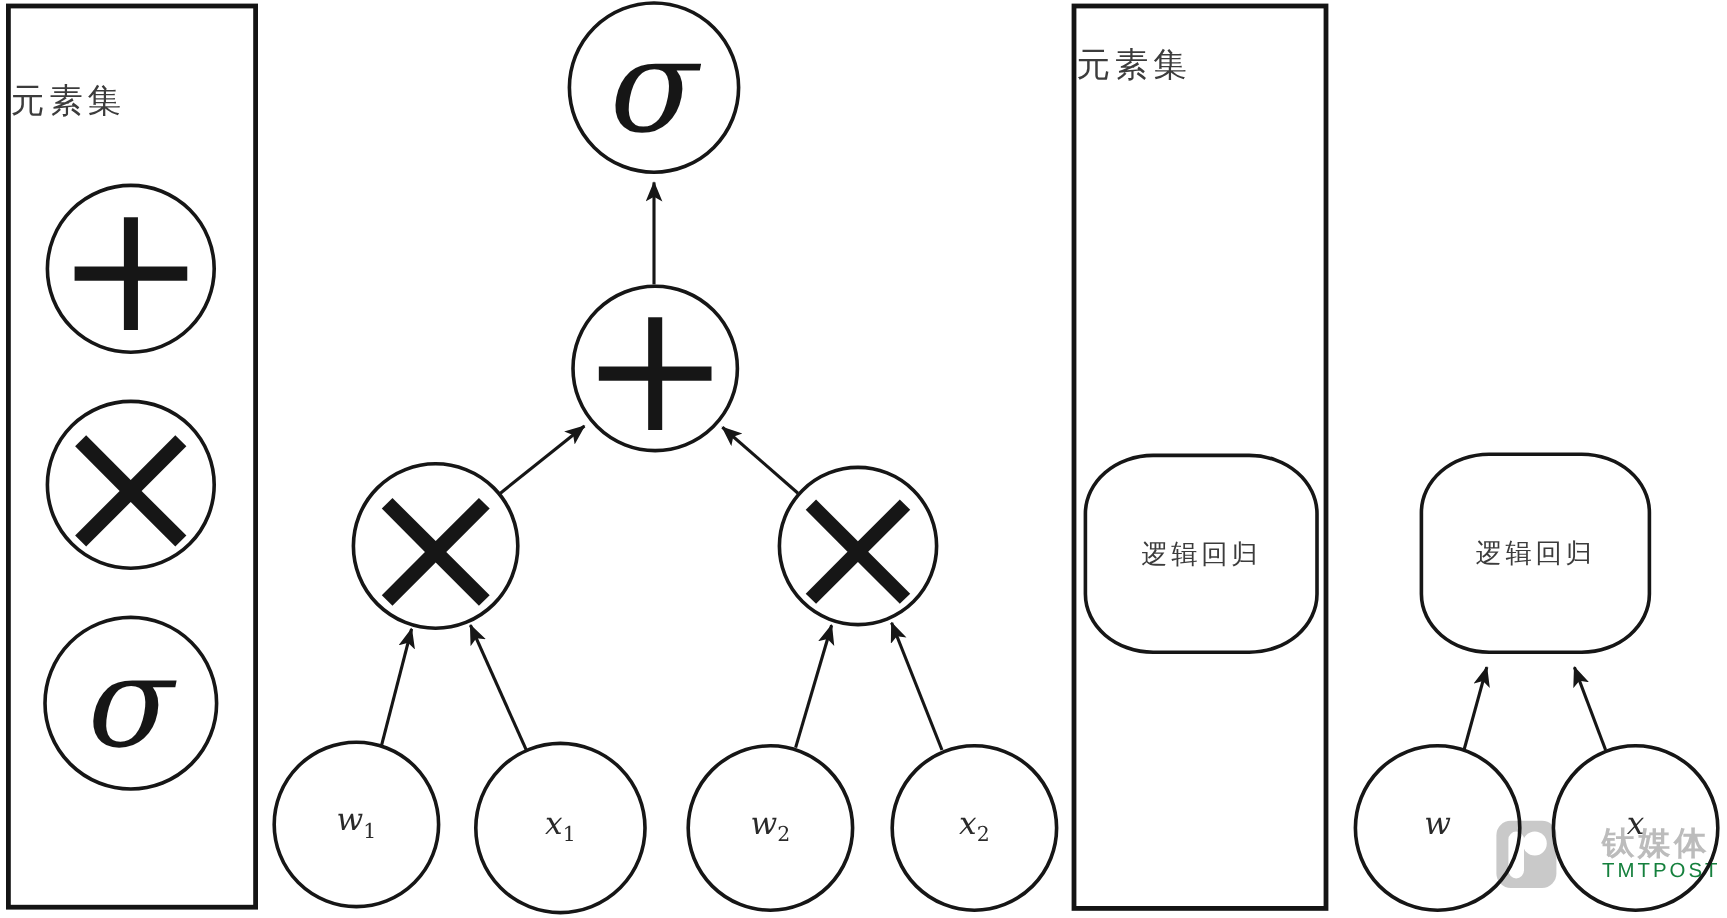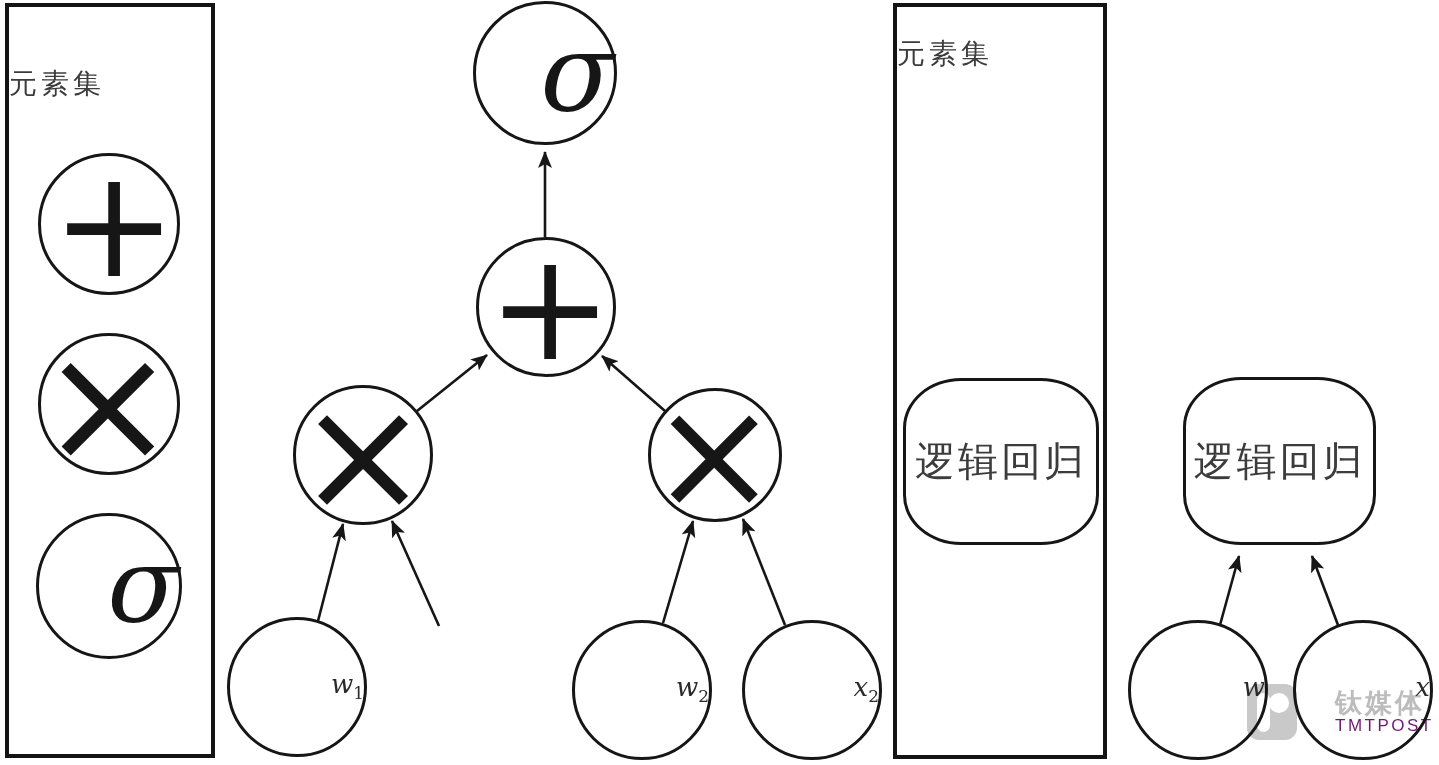--- a/index.html
+++ b/index.html
@@ -25,21 +25,21 @@
     color: #3c3c3c;
     font-family: "Liberation Sans", sans-serif;
   }
   .node {
     position: absolute;
     border: 3px solid #161616;
     border-radius: 50%;
     background: transparent;
     display: flex;
     align-items: center;
-    justify-content: flex-end;
+    justify-content: center;
     z-index: 2;
   }
   .op-symbol {
     font-family: "DejaVu Serif", serif;
     color: #161616;
     line-height: 0;
     display: block;
   }
   .sigma-symbol {
     font-family: "DejaVu Serif", serif;
@@ -63,21 +63,21 @@
     position: absolute;
     border: 3px solid #161616;
     border-radius: 58px / 50px;
     background: transparent;
     display: flex;
     align-items: center;
     justify-content: center;
     z-index: 2;
   }
   .round-box-label {
-    font-size: 40px;
+    font-size: 22px;
     letter-spacing: 3px;
     color: #3c3c3c;
     font-family: "Liberation Sans", sans-serif;
   }
   #edges {
     position: absolute;
     left: 0; top: 0;
     z-index: 3;
     pointer-events: none;
   }
@@ -116,21 +116,21 @@
   .wm-cn {
     font-size: 27px;
     font-weight: bold;
     color: #bcbcbc;
     letter-spacing: 3px;
     line-height: 1.0;
     margin-top: 6px;
   }
   .wm-en {
     font-size: 17px;
-    color: #701a75;
+    color: #15803d;
     letter-spacing: 2.5px;
     line-height: 1.1;
   }
 </style>
 </head>
 <body>
 
 <div id="canvas">
 
   <div class="panel" style="left:5px; top:3px; width:210px; height:755px;">
@@ -154,20 +154,23 @@
   </div>
   <div class="node" style="left:293px; top:385px; width:140px; height:140px;">
     <span class="op-symbol" style="font-size:160px;">×</span>
   </div>
   <div class="node" style="left:648px; top:388px; width:134px; height:134px;">
     <span class="op-symbol" style="font-size:155px;">×</span>
   </div>
 
   <div class="node" style="left:227px; top:617px; width:140px; height:140px;">
     <span class="var-label"><i>w</i><sub>1</sub></span>
+  </div>
+  <div class="node" style="left:395px; top:618px; width:144px; height:144px;">
+    <span class="var-label"><i>x</i><sub>1</sub></span>
   </div>
   <div class="node" style="left:572px; top:620px; width:140px; height:140px;">
     <span class="var-label"><i>w</i><sub>2</sub></span>
   </div>
   <div class="node" style="left:742px; top:620px; width:140px; height:140px;">
     <span class="var-label"><i>x</i><sub>2</sub></span>
   </div>
 
   <div class="panel" style="left:893px; top:3px; width:214px; height:756px;">
     <div class="panel-title" style="top:28px;">元素集</div>

